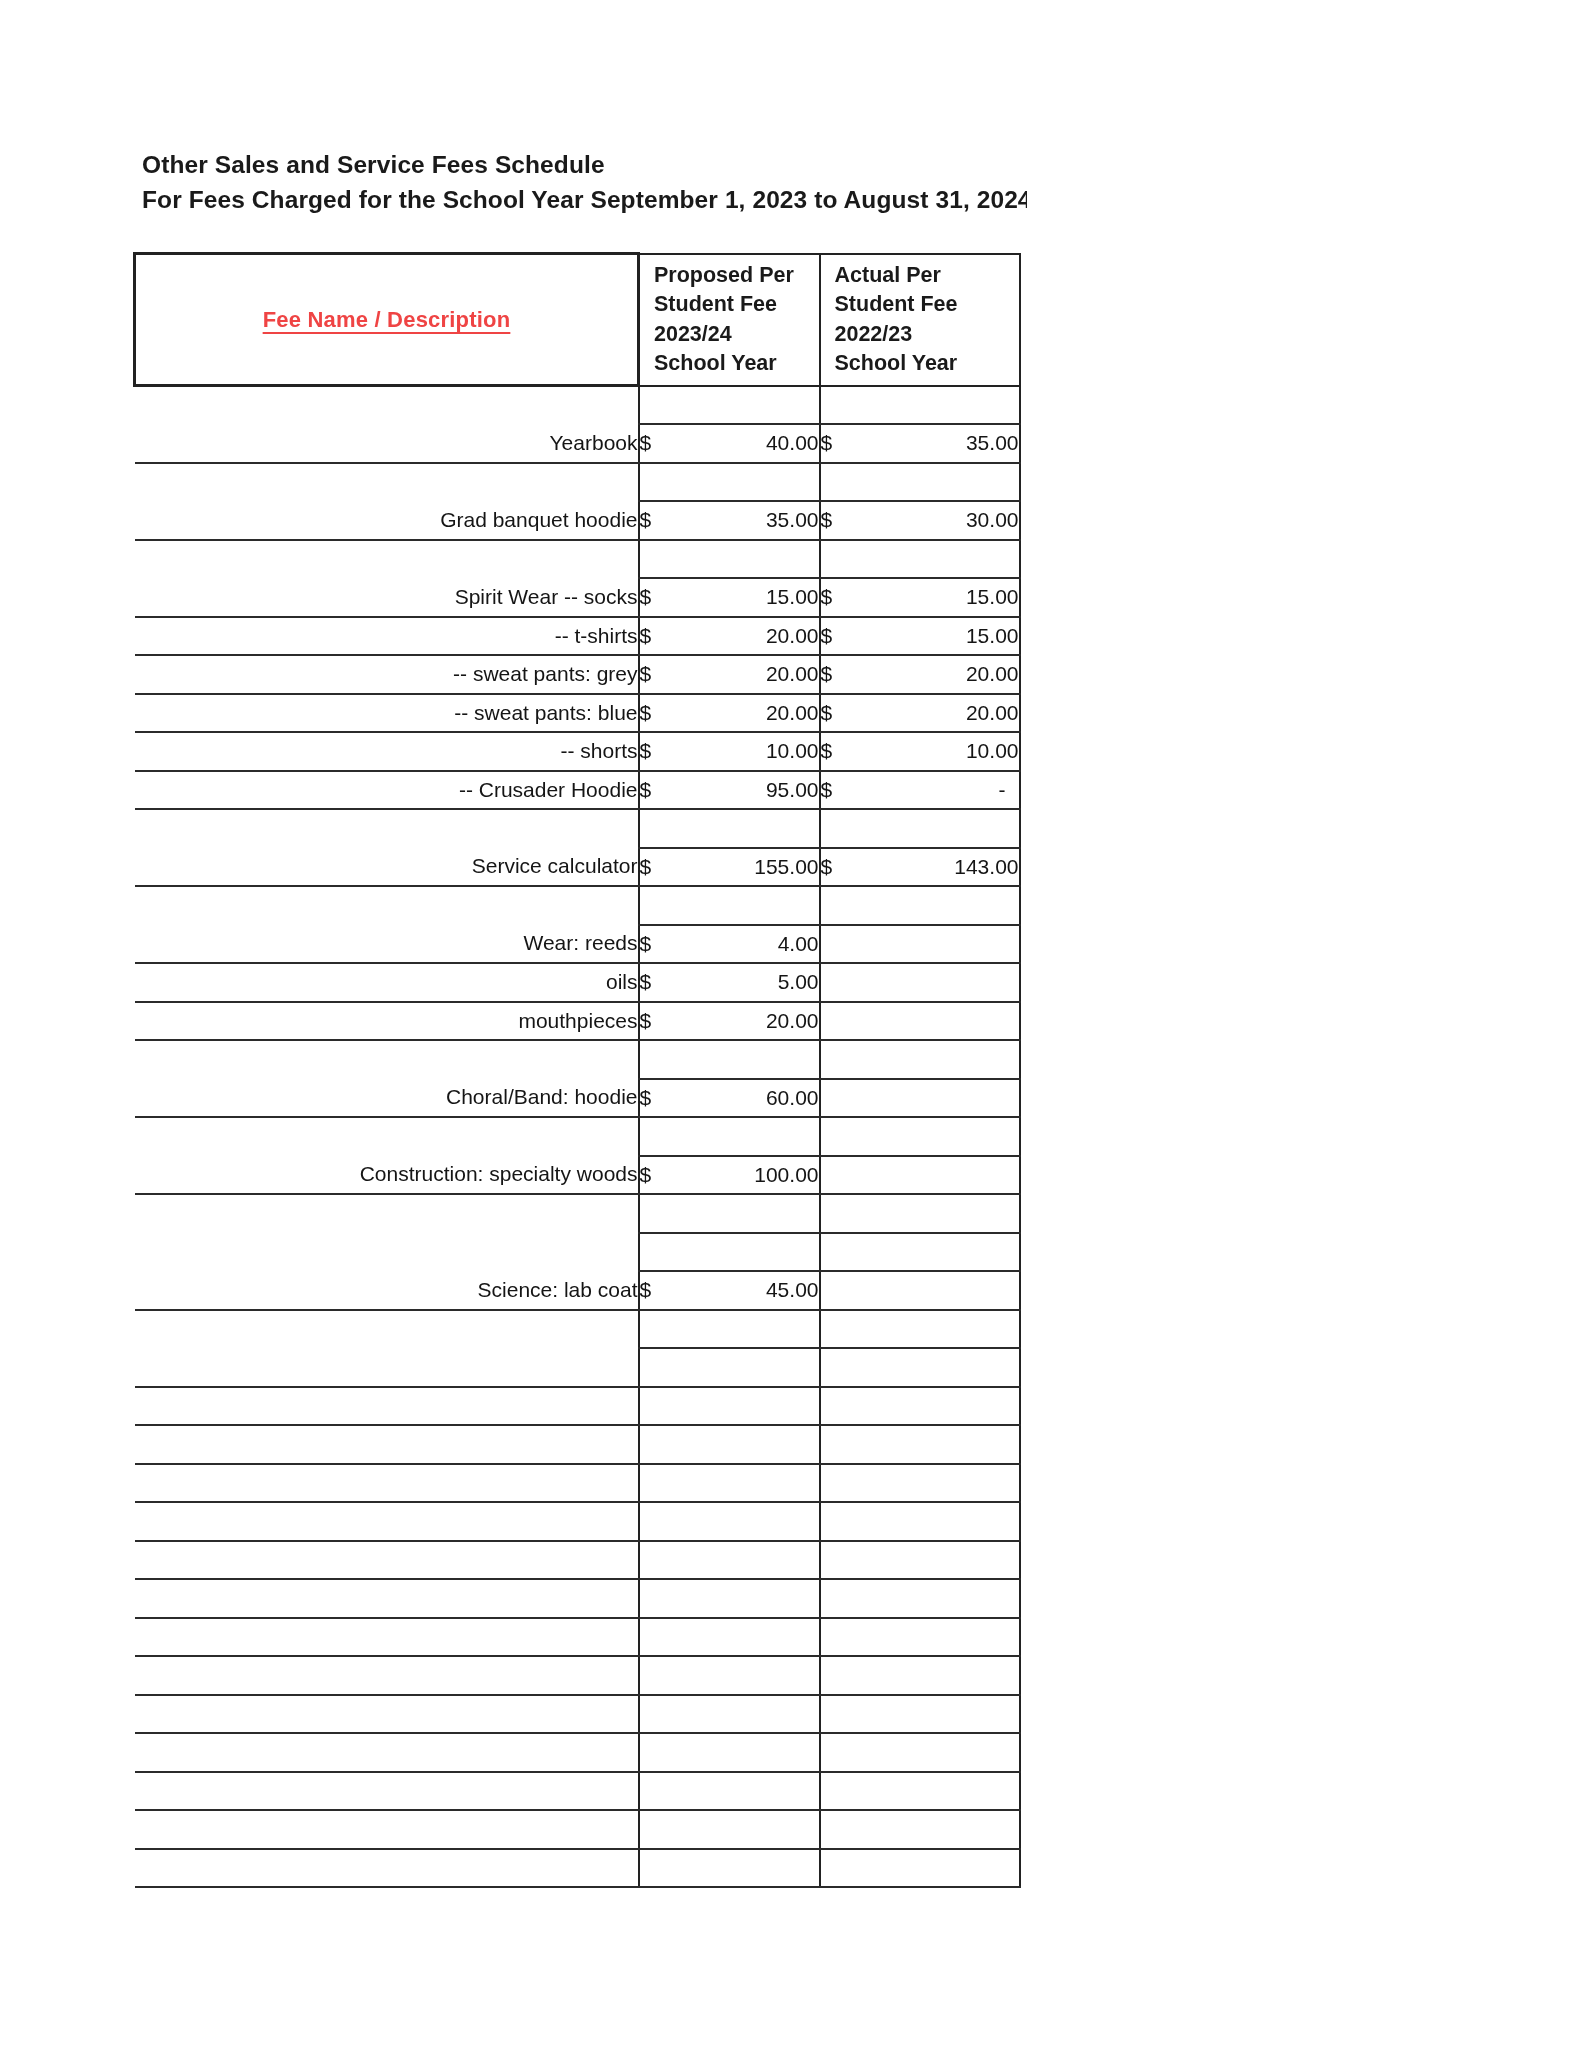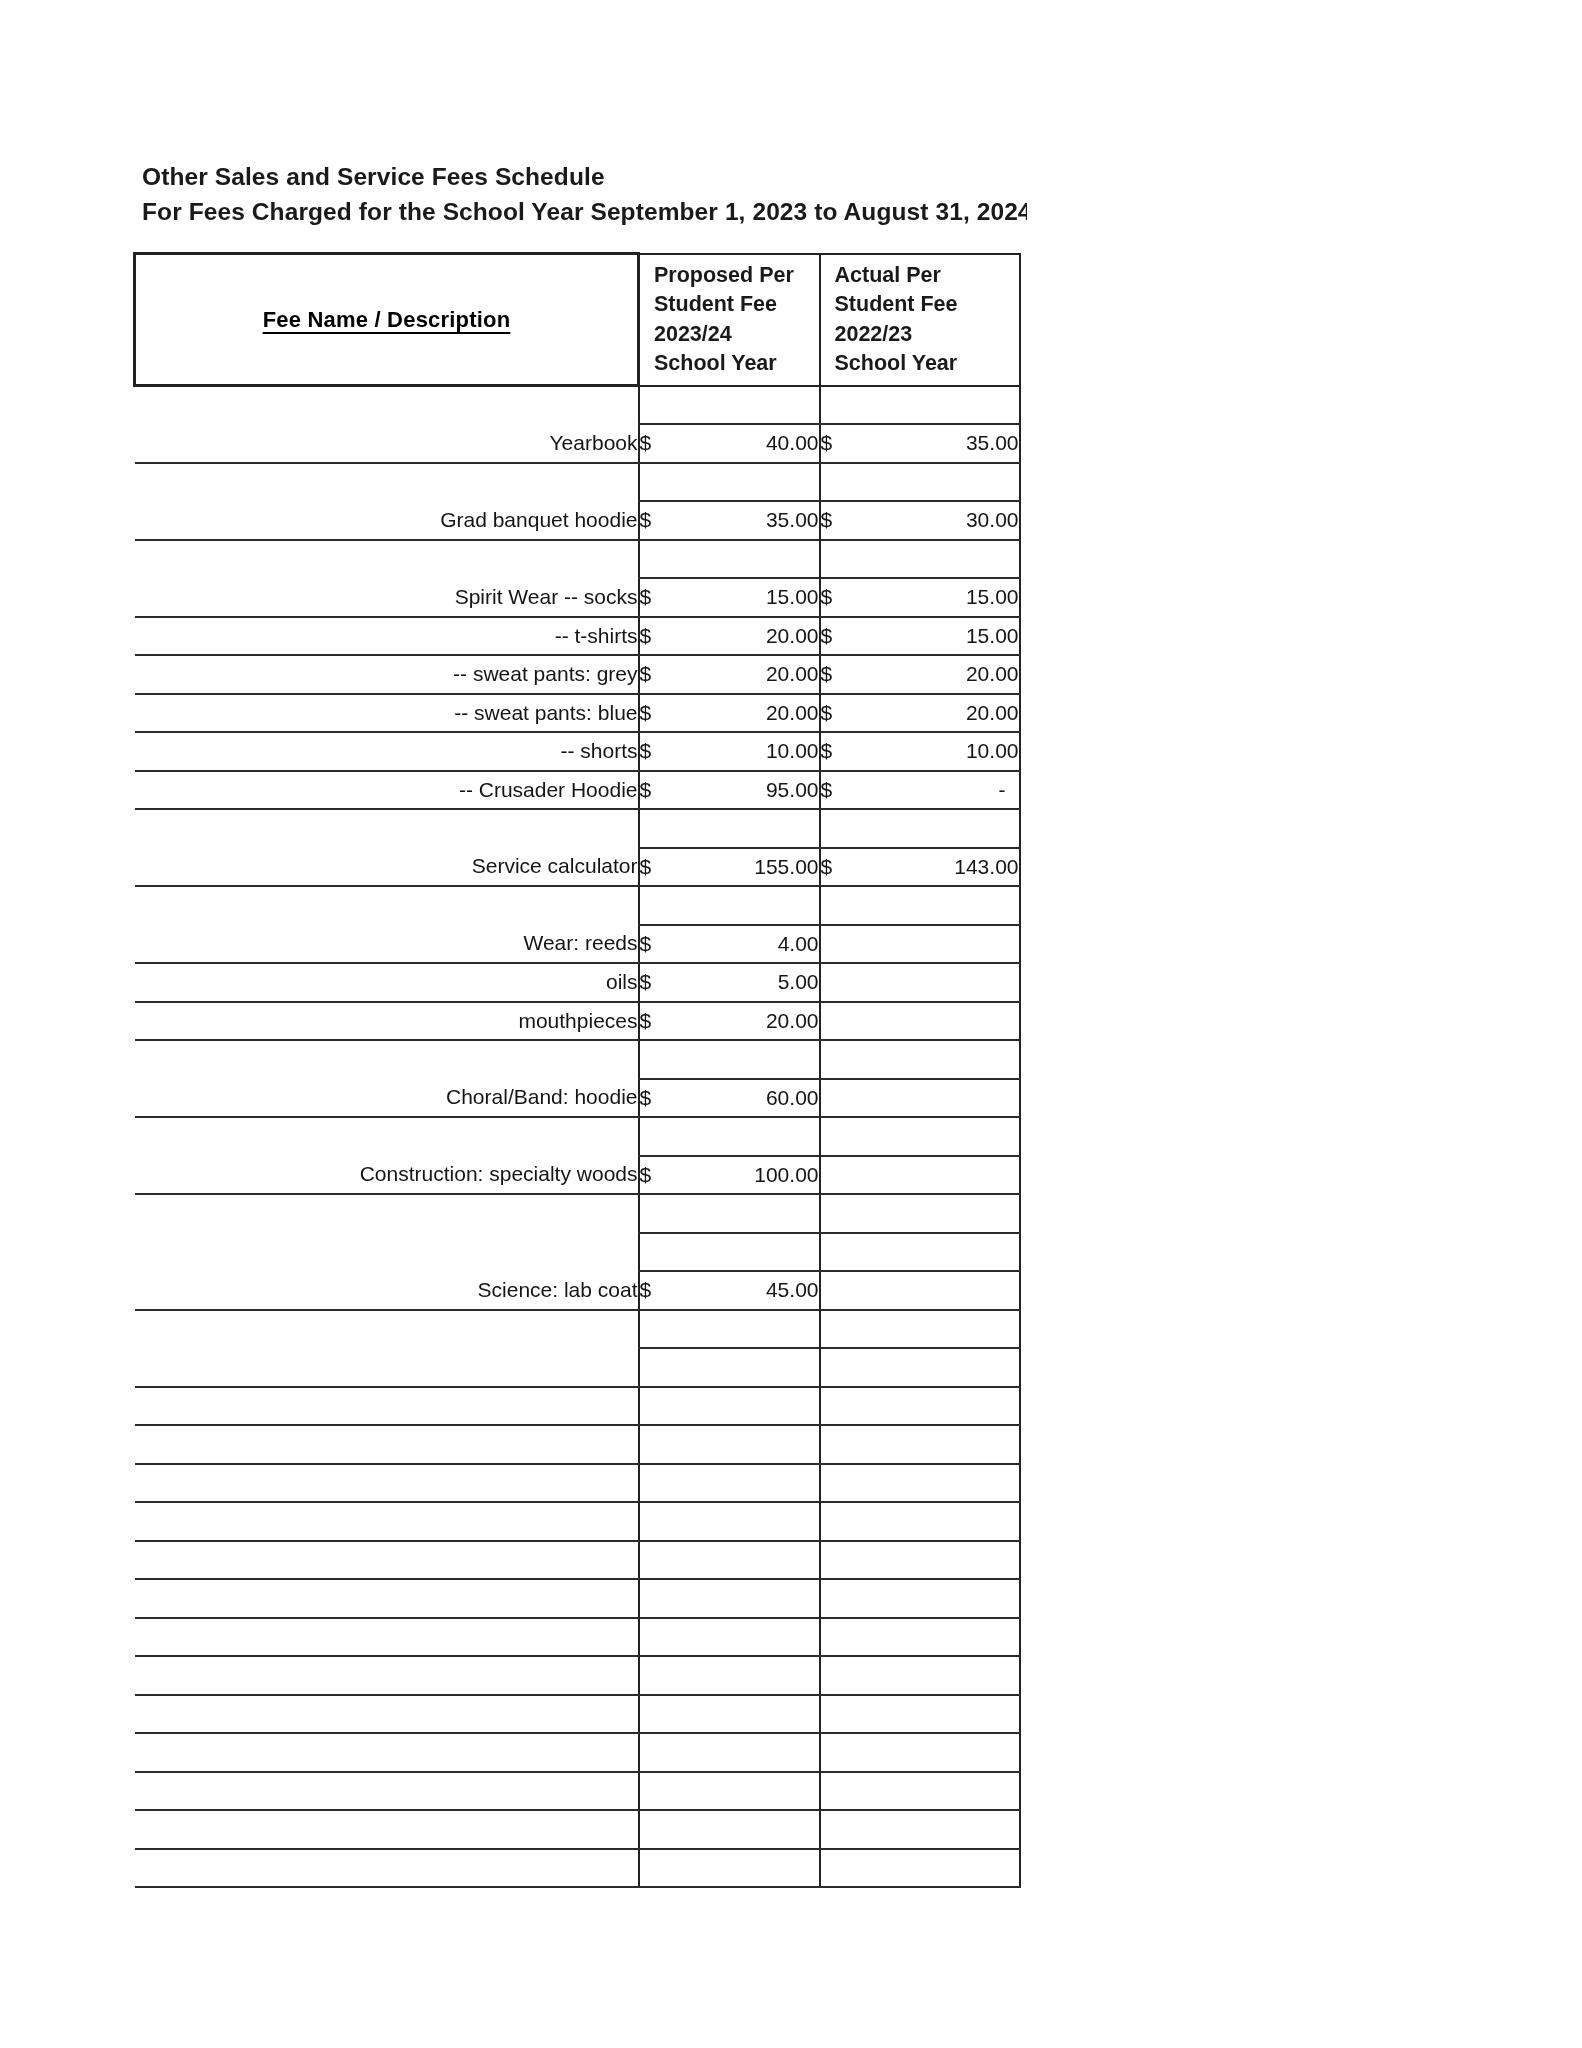--- a/index.html
+++ b/index.html
@@ -21,21 +21,21 @@
     left: 0; top: 0;
     width: 1582px;
     height: 2048px;
     background: #ffffff;
   }
 
   
   .title-block {
     position: absolute;
     left: 142px;
-    top: 160px;
+    top: 148px;
     width: 1000px;
   }
   .title-line {
     font-size: 24.5px;
     font-weight: bold;
     letter-spacing: 0.1px;
     color: #1a1a1a;
     white-space: nowrap;
     line-height: 1.42;
   }
@@ -62,21 +62,21 @@
   .hdr-desc {
     border: 3px solid #222222;
     height: 126px;
     vertical-align: middle;
     text-align: center;
     padding: 0;
   }
   .hdr-desc-inner {
     font-size: 22px;
     font-weight: bold;
-    color: #000000;
+    color: #ef4444;
     text-decoration: underline;
     text-underline-offset: 5px;
     letter-spacing: 0.2px;
   }
   .hdr-col {
     border: 2px solid #222222;
     height: 126px;
     vertical-align: middle;
     text-align: left;
     padding: 2px 14px;

